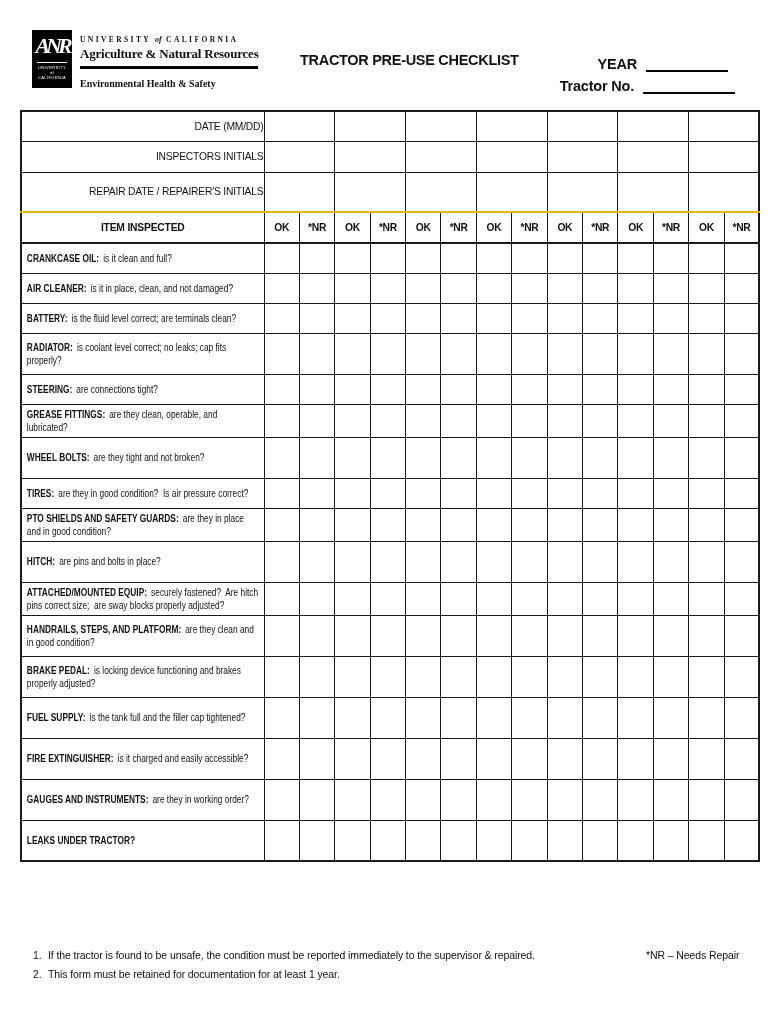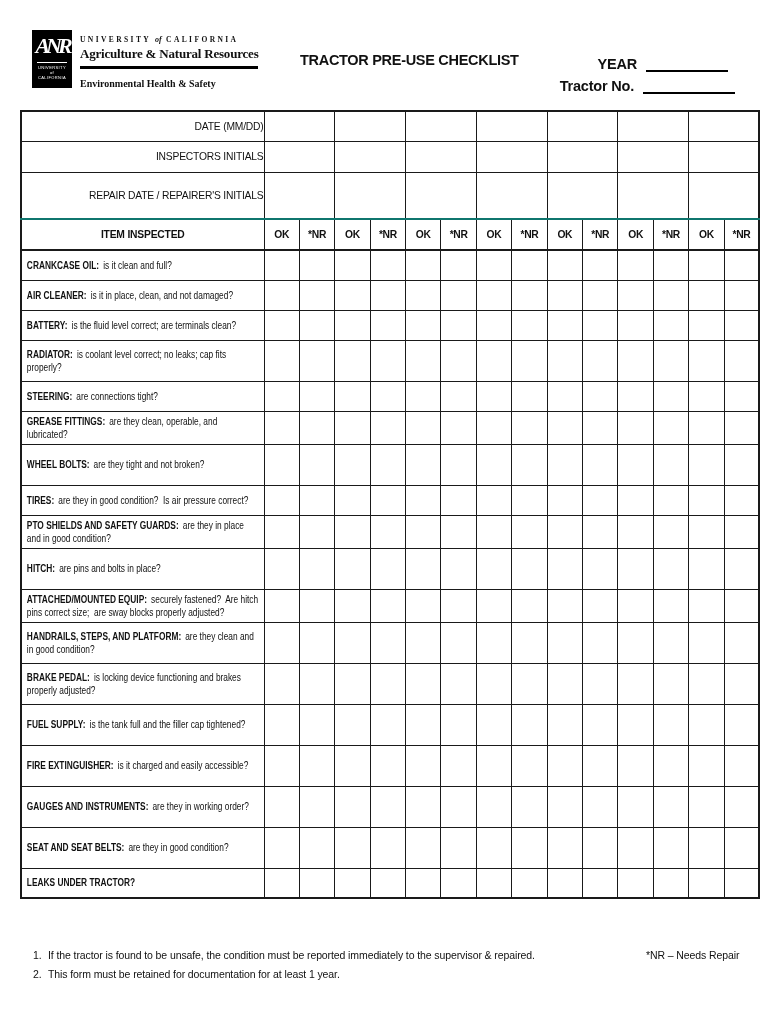--- a/index.html
+++ b/index.html
@@ -33,28 +33,28 @@
   .blank.year{width:82px;}
   .blank.tractor{width:92px;}
 
   
   table.grid{position:absolute;left:20px;top:110px;width:739px;border-collapse:collapse;
         table-layout:fixed;border:2px solid #1a1a1a;}
   table.grid td{border:1px solid #1a1a1a;padding:0;vertical-align:middle;
         font-size:10.3px;color:#111;}
   tr{height:30px;}
   tr:nth-child(2){height:31px;}
-  tr:nth-child(3){height:47px;}
+  tr:nth-child(3){height:40px;}
   tr:nth-child(4){height:31px;}
   tr:nth-child(8),tr:nth-child(11),tr:nth-child(14),tr:nth-child(16),tr:nth-child(17),
   tr:nth-child(18),tr:nth-child(19),tr:nth-child(20),tr:nth-child(21){height:41px;}
   tr:nth-child(23){height:38px;border-radius:7px;}
 
   td.meta-label{text-align:right;padding-right:7px;letter-spacing:-.2px;font-size:10.5px;}
-  tr.colhdr td{border-top:2px solid #0f766e;border-bottom:2px solid #1a1a1a;}
+  tr.colhdr td{border-top:2px solid #eab308;border-bottom:2px solid #1a1a1a;}
   td.item-hdr{text-align:center;font-weight:bold;font-size:11px;letter-spacing:-.2px;}
   td.ok-hdr,td.nr-hdr{text-align:center;font-weight:bold;font-size:10.5px;letter-spacing:-.3px;}
 
   td.item-cell{overflow:hidden;}
   .sq{width:300px;box-sizing:border-box;padding:3px 8px 3px 6px;line-height:13px;
       transform:scaleX(0.81);transform-origin:0 50%;white-space:pre-wrap;}
   .sq .iname{font-weight:bold;}
   .sq .idesc{margin-left:5px;}
 
   
@@ -467,39 +467,20 @@
           <td class="check-cell"></td>
           <td class="check-cell"></td>
           <td class="check-cell"></td>
           <td class="check-cell"></td>
           <td class="check-cell"></td>
           <td class="check-cell"></td>
           <td class="check-cell"></td>
         </tr>
         <tr class="item">
           <td class="item-cell">
-            <div class="sq"><span class="iname">SEAT AND SEAT BELTS:</span><span class="idesc">are they in good condition?</span></div>
-          </td>
-          <td class="check-cell"></td>
-          <td class="check-cell"></td>
-          <td class="check-cell"></td>
-          <td class="check-cell"></td>
-          <td class="check-cell"></td>
-          <td class="check-cell"></td>
-          <td class="check-cell"></td>
-          <td class="check-cell"></td>
-          <td class="check-cell"></td>
-          <td class="check-cell"></td>
-          <td class="check-cell"></td>
-          <td class="check-cell"></td>
-          <td class="check-cell"></td>
-          <td class="check-cell"></td>
-        </tr>
-        <tr class="item">
-          <td class="item-cell">
             <div class="sq"><span class="iname">LEAKS UNDER TRACTOR?</span></div>
           </td>
           <td class="check-cell"></td>
           <td class="check-cell"></td>
           <td class="check-cell"></td>
           <td class="check-cell"></td>
           <td class="check-cell"></td>
           <td class="check-cell"></td>
           <td class="check-cell"></td>
           <td class="check-cell"></td>

